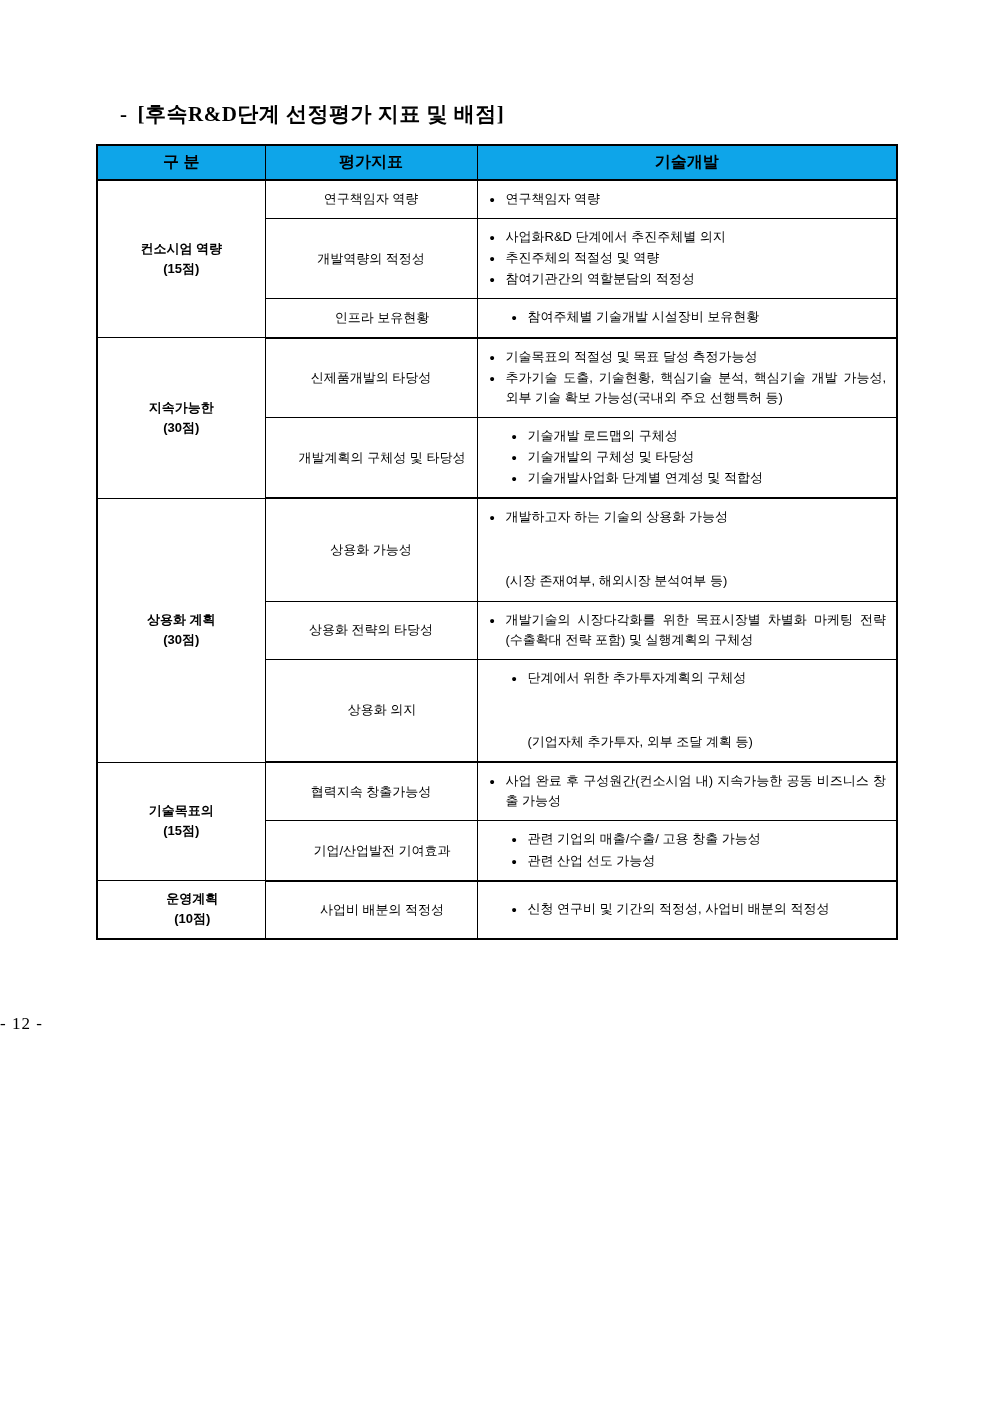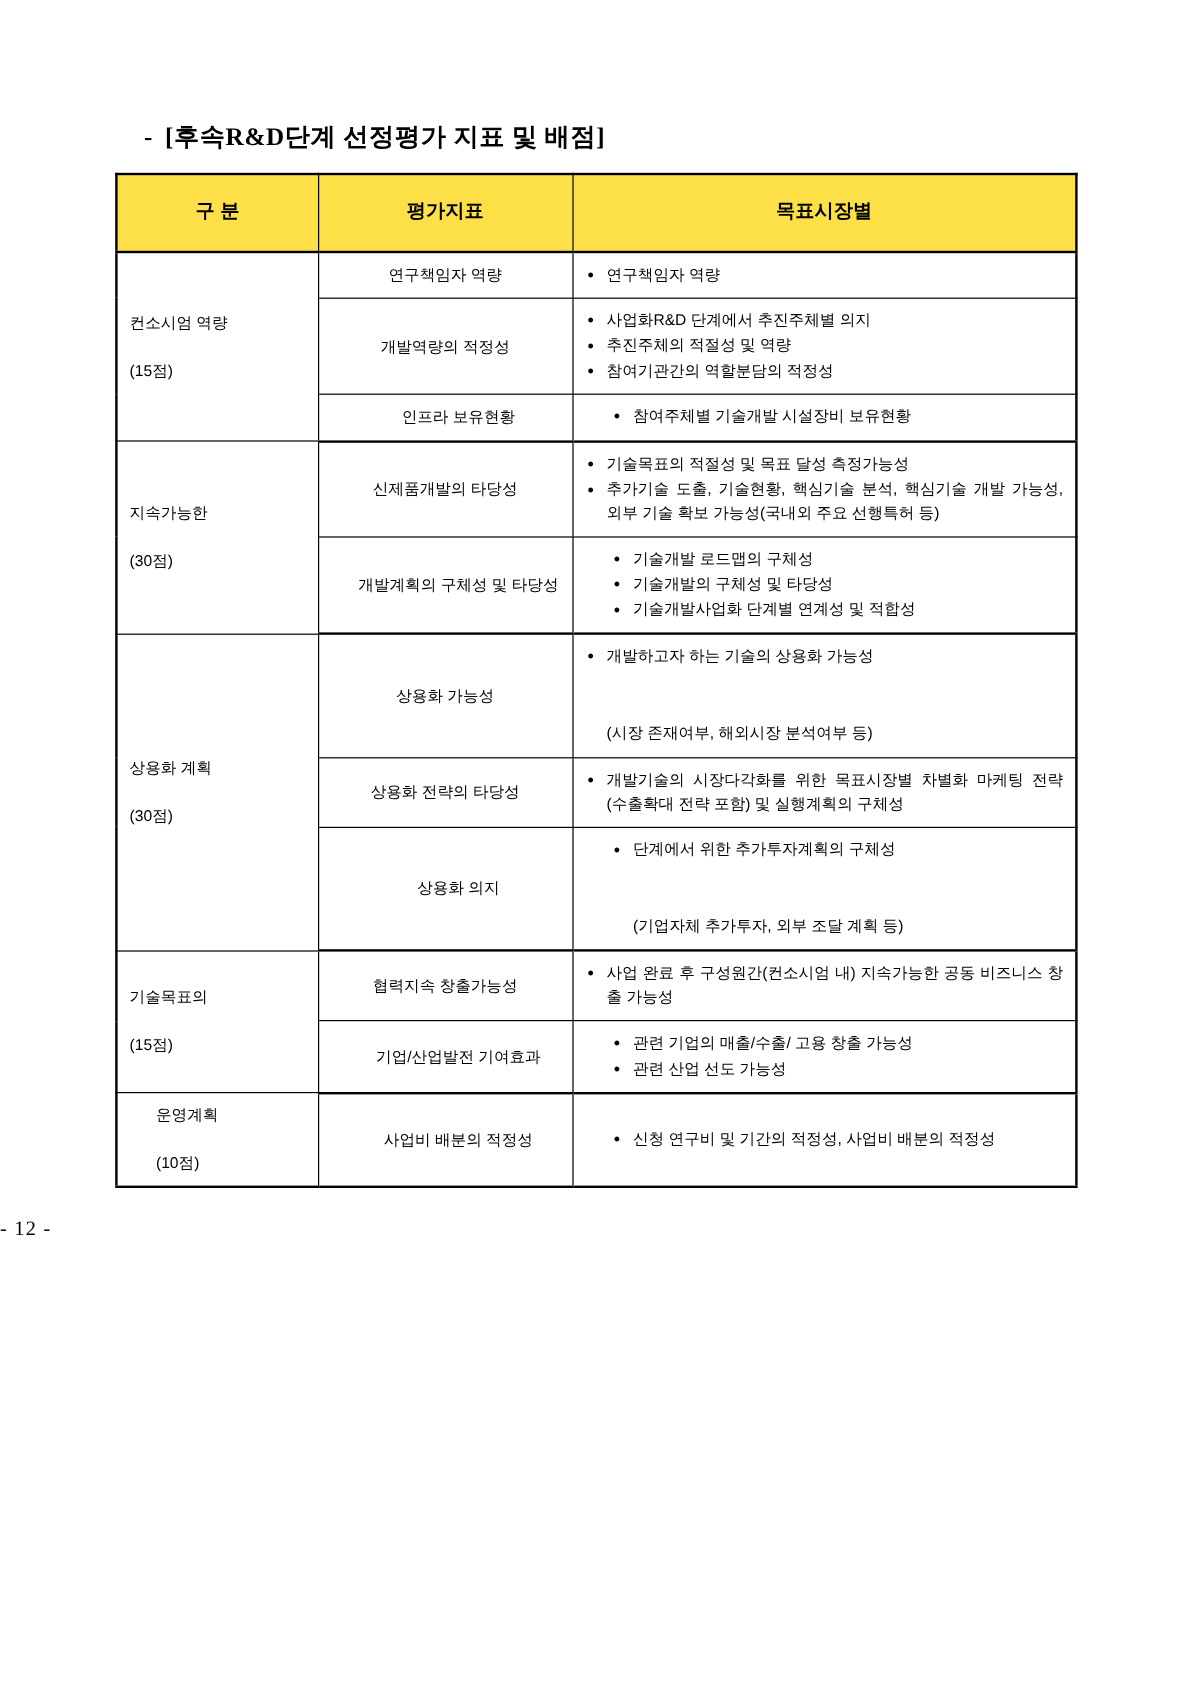--- a/index.html
+++ b/index.html
@@ -40,39 +40,40 @@
     border: 2px solid #000;
   }
   table.eval th, table.eval td {
     border: 1px solid #000;
     vertical-align: middle;
     padding: 8px 10px;
     font-size: 13px;
     line-height: 1.55;
   }
   table.eval thead th {
-    background: #fde047;
+    background: #0ea5e9;
     text-align: center;
     font-weight: bold;
     font-size: 16px;
-    padding: 19px 6px;
+    padding: 4px 6px;
     border-bottom: 2px solid #000;
   }
   col.c1 { width: 168px; }
   col.c2 { width: 212px; }
   col.c3 { width: 420px; }
 
   td.cat {
-    text-align: left;
+    text-align: center;
     font-size: 16px;
     line-height: 1.6;
     border-right: 2px solid #000;
+    font-weight: bold;
   }
   td.cat .cat-name { display: block; }
-  td.cat .cat-score { display: block; margin-top: 20px; }
+  td.cat .cat-score { display: block; }
   td.idx {
     text-align: center;
     font-size: 16px;
     line-height: 1.55;
   }
   td.elm {
     text-align: left;
     padding-left: 12px;
   }
   ul.bullets {
@@ -122,21 +123,21 @@
   <table class="eval">
     <colgroup>
       <col class="c1">
         <col class="c2">
         <col class="c3">
     </colgroup>
     <thead>
       <tr>
         <th>구 분</th>
         <th>평가지표</th>
-        <th>목표시장별</th>
+        <th>기술개발</th>
       </tr>
     </thead>
     <tbody>
 
       <tr>
         <td class="cat" rowspan="3">
           <span class="cat-name">컨소시엄 역량</span>
           <span class="cat-score">(15점)</span>
         </td>
         <td class="idx">연구책임자 역량</td>

